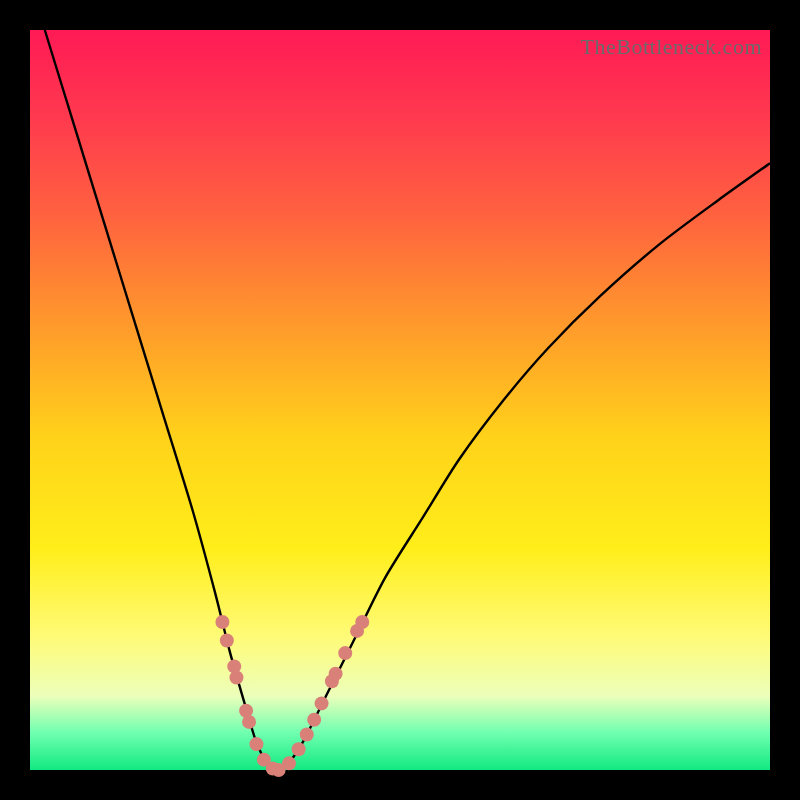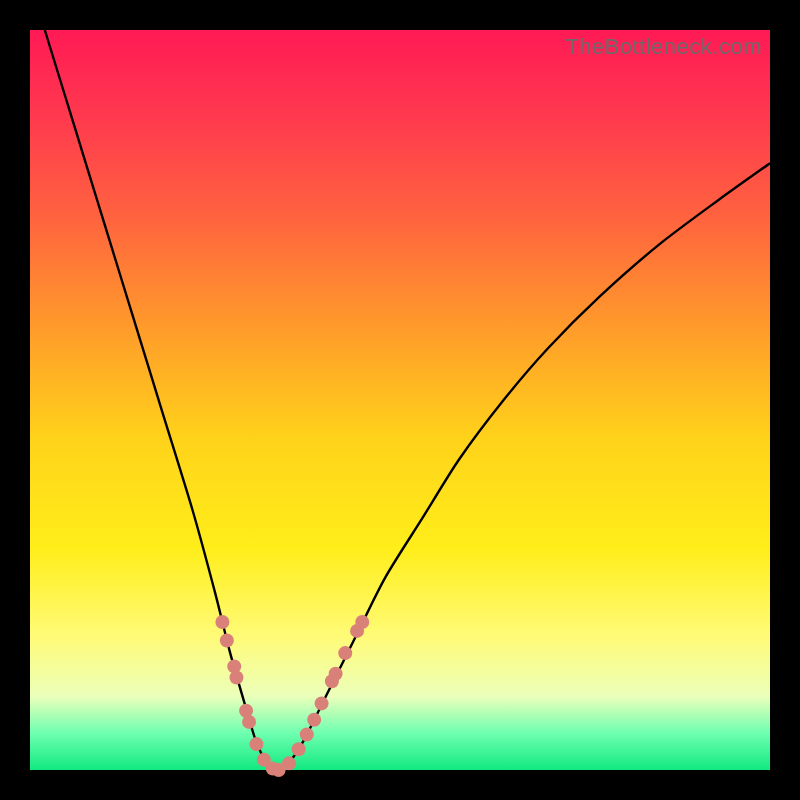--- a/index.html
+++ b/index.html
@@ -9,20 +9,21 @@
     height: 800px;
     overflow: hidden;
     background: #000;
     font-family: Arial, Helvetica, sans-serif;
   }
   .frame {
     position: relative;
     width: 800px;
     height: 800px;
     background: #000;
+    font-family: Liberation Serif, serif;
   }
   .plot-area {
     position: absolute;
     left: 30px;
     top: 30px;
     width: 740px;
     height: 740px;
     background: linear-gradient(
       to bottom,
       #ff1a55 0%,

